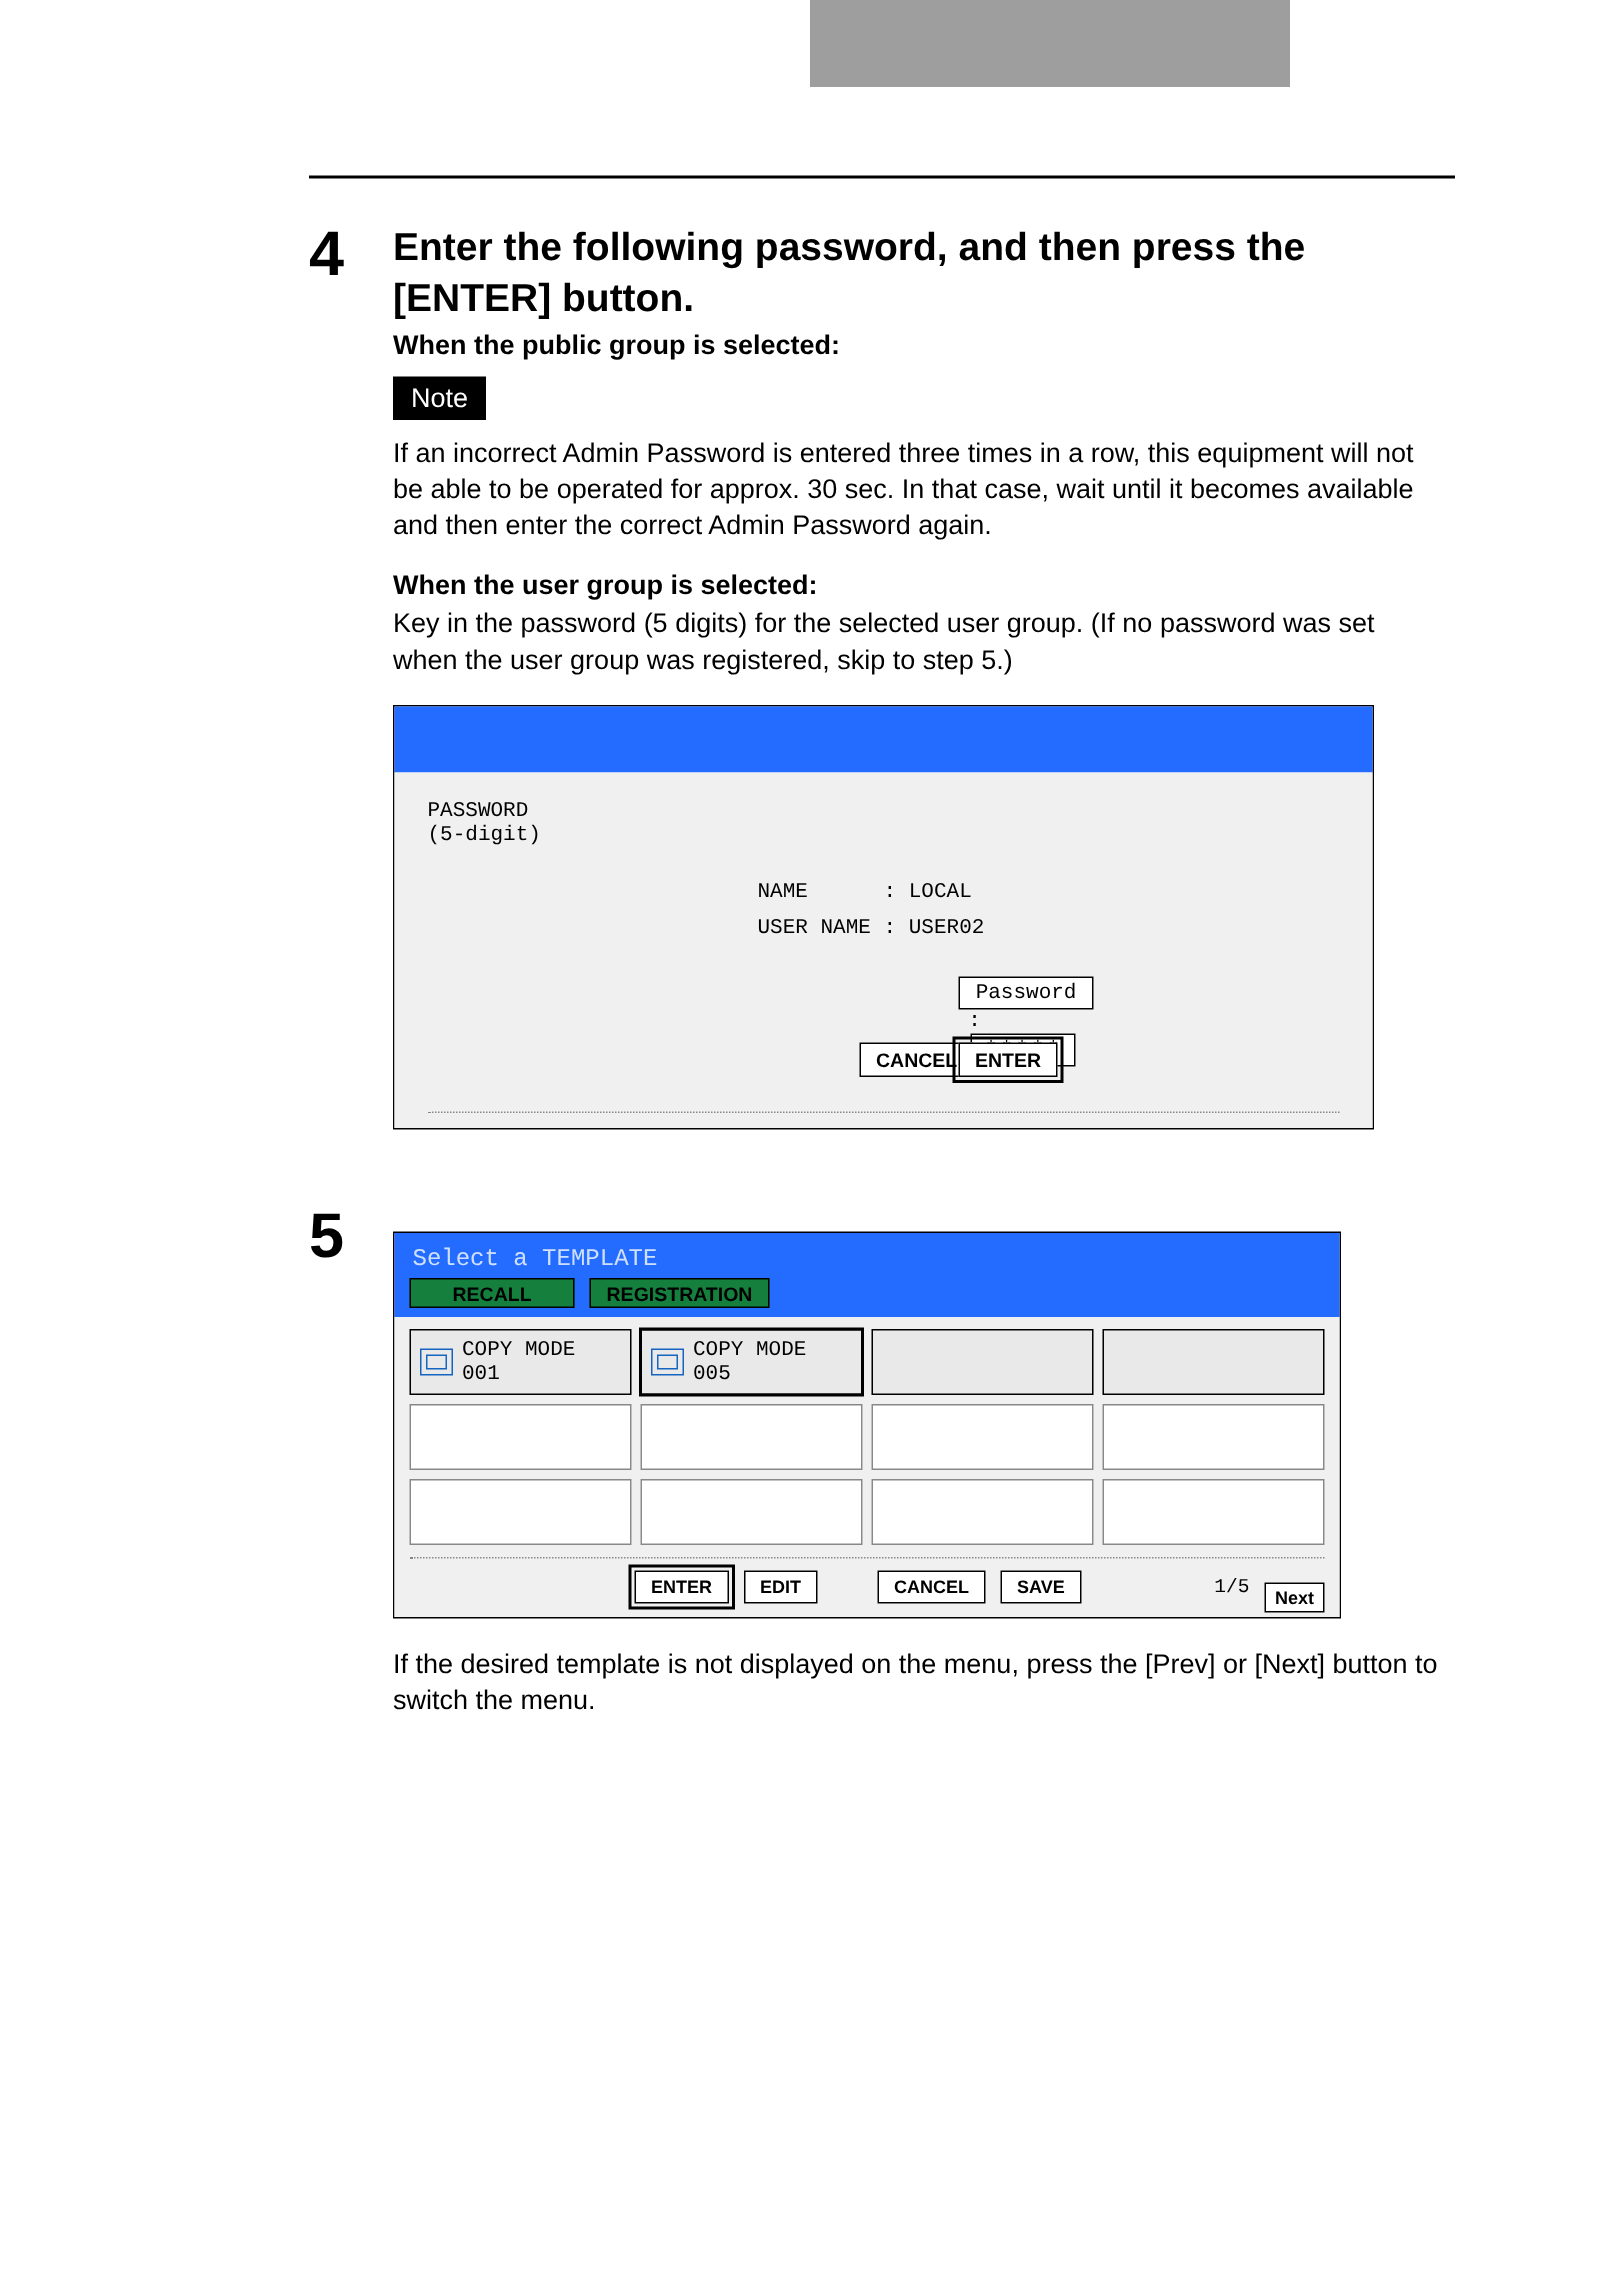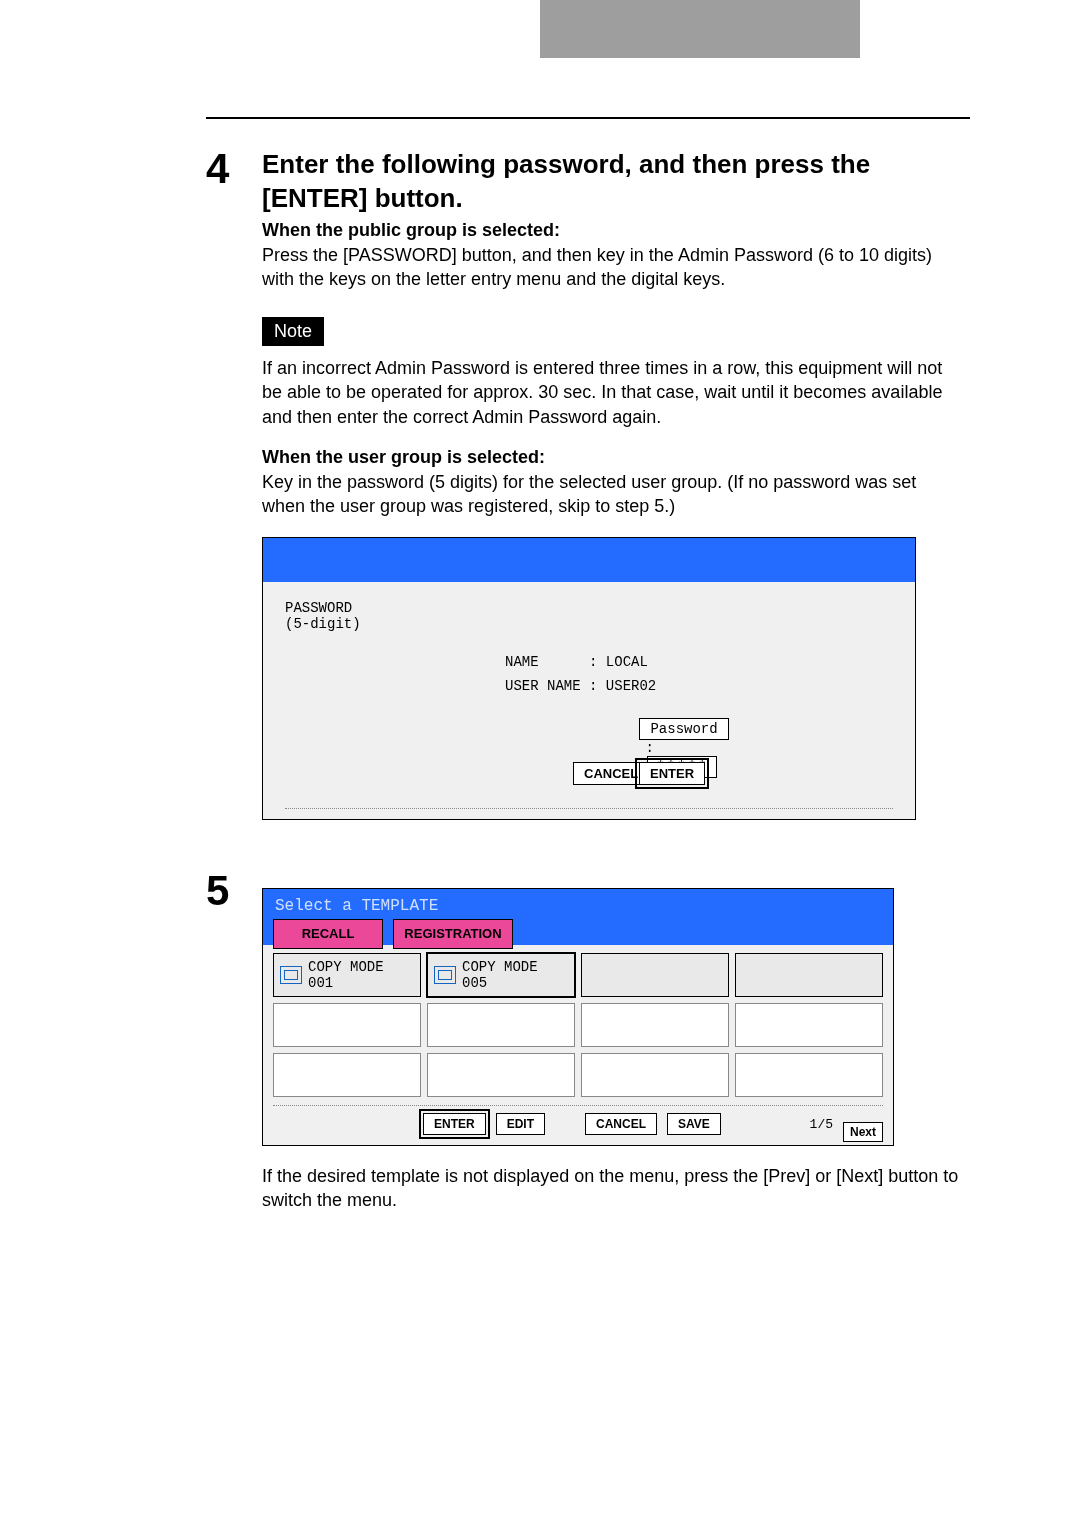--- a/index.html
+++ b/index.html
@@ -27,21 +27,21 @@
   .s1-pwval { display: inline-block; border: 1px solid #000; background: #fff; padding: 2px 8px; margin-left: 8px; width: 70px; text-align: left; letter-spacing: 2px; }
   .s1-bottomline { border-top: 1px dotted #888; margin-top: 14px; }
   .s1-btn { position: absolute; border: 1px solid #000; background: #fff; font-family: Arial, sans-serif; font-weight: bold; font-size: 13px; padding: 3px 10px; }
   .s1-btn-enter { left: 376px; top: 180px; outline: 2px solid #000; outline-offset: 2px; }
   .s1-btn-cancel { left: 310px; top: 180px; }
 
   
   .screen2 { width: 632px; margin: 18px 0 18px 0; border: 1px solid #000; }
   .s2-bluebar { background: #246cff; height: 56px; color: #cfe0ff; font-family: "Courier New", monospace; font-size: 16px; padding: 8px 12px; }
   .s2-body { background: #f0f0f0; position: relative; height: 200px; }
-  .s2-tab { position: absolute; top: -26px; height: 30px; background: #ec4899; border: 1px solid #000; font-weight: bold; font-size: 13px; display: flex; align-items: center; justify-content: center; font-family: Arial, sans-serif; }
+  .s2-tab { position: absolute; top: -26px; height: 20px; background: #15803d; border: 1px solid #000; font-weight: bold; font-size: 13px; display: flex; align-items: center; justify-content: center; font-family: Arial, sans-serif; }
   .s2-tab-recall { left: 10px; width: 110px; }
   .s2-tab-reg { left: 130px; width: 120px; }
   .s2-slots { position: absolute; top: 8px; left: 10px; right: 10px; display: grid; grid-template-columns: repeat(4,1fr); grid-auto-rows: 44px; gap: 6px; }
   .s2-slot { background: #fff; border: 1px solid #888; }
   .s2-slottop { background: #e9e9e9; border: 1px solid #000; }
   .s2-item { display: flex; align-items: center; gap: 6px; padding: 4px 6px; font-family: "Courier New", monospace; font-size: 14px; }
   .s2-item.selected { outline: 2px solid #000; outline-offset: -1px; }
   .s2-icon { width: 22px; height: 18px; border: 1px solid #1565c0; position: relative; }
   .s2-icon::after { content: ""; position: absolute; left: 3px; top: 3px; right: 3px; bottom: 3px; border: 1px solid #1565c0; }
   .s2-btnarea { position: absolute; left: 10px; right: 10px; bottom: 6px; height: 34px; border-top: 1px dotted #888; padding-top: 4px; display: flex; align-items: center; gap: 10px; font-family: Arial, sans-serif; }
@@ -63,21 +63,20 @@
   <div class="graybox"></div>
   <div class="hrtop"></div>
 
   <div class="content">
 
     <div class="step">
       <div class="stepnum">4</div>
       <div class="stepbody">
         <div class="steptitle">Enter the following password, and then press the [ENTER] button.</div>
         <div class="subhead">When the public group is selected:</div>
-        <div class="para">Press the [PASSWORD] button, and then key in the Admin Password (6 to 10 digits) with the keys on the letter entry menu and the digital keys.</div>
 
         <div class="notebox">Note</div>
         <div class="para">If an incorrect Admin Password is entered three times in a row, this equipment will not be able to be operated for approx. 30 sec. In that case, wait until it becomes available and then enter the correct Admin Password again.</div>
 
         <div class="subhead">When the user group is selected:</div>
         <div class="para">Key in the password (5 digits) for the selected user group. (If no password was set when the user group was registered, skip to step 5.)</div>
 
         
         <div class="screen1">
           <div class="s1-bluebar"></div>

